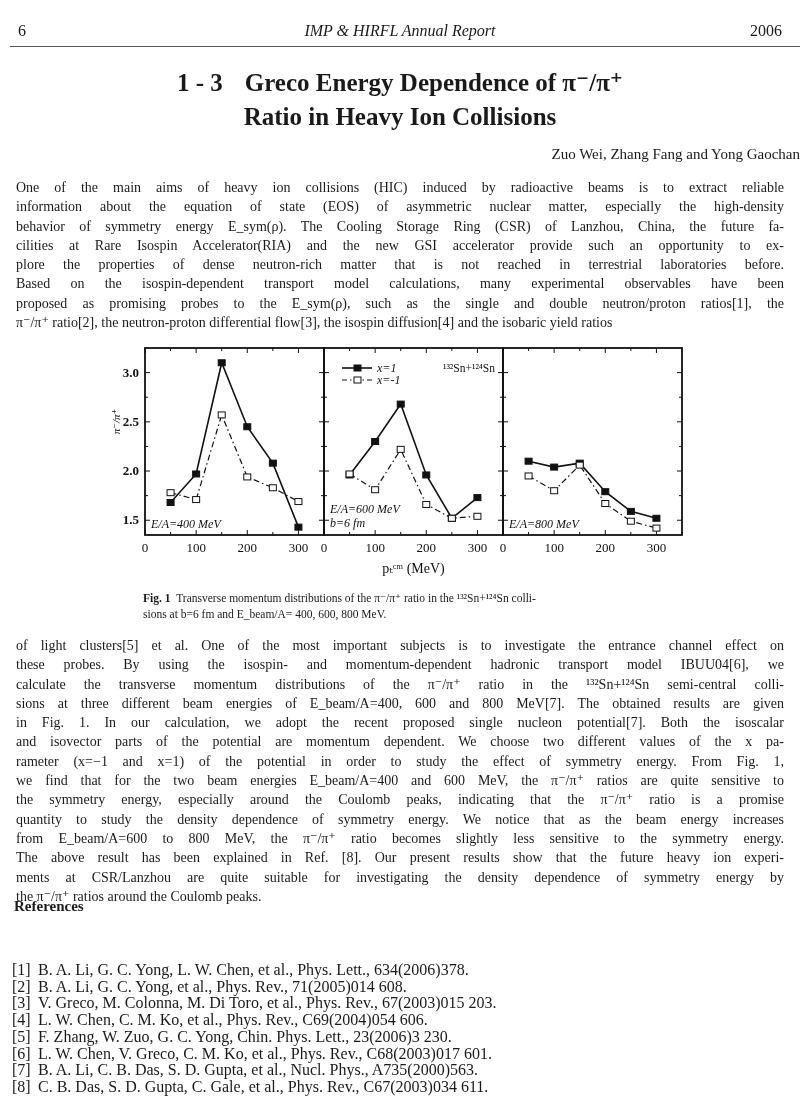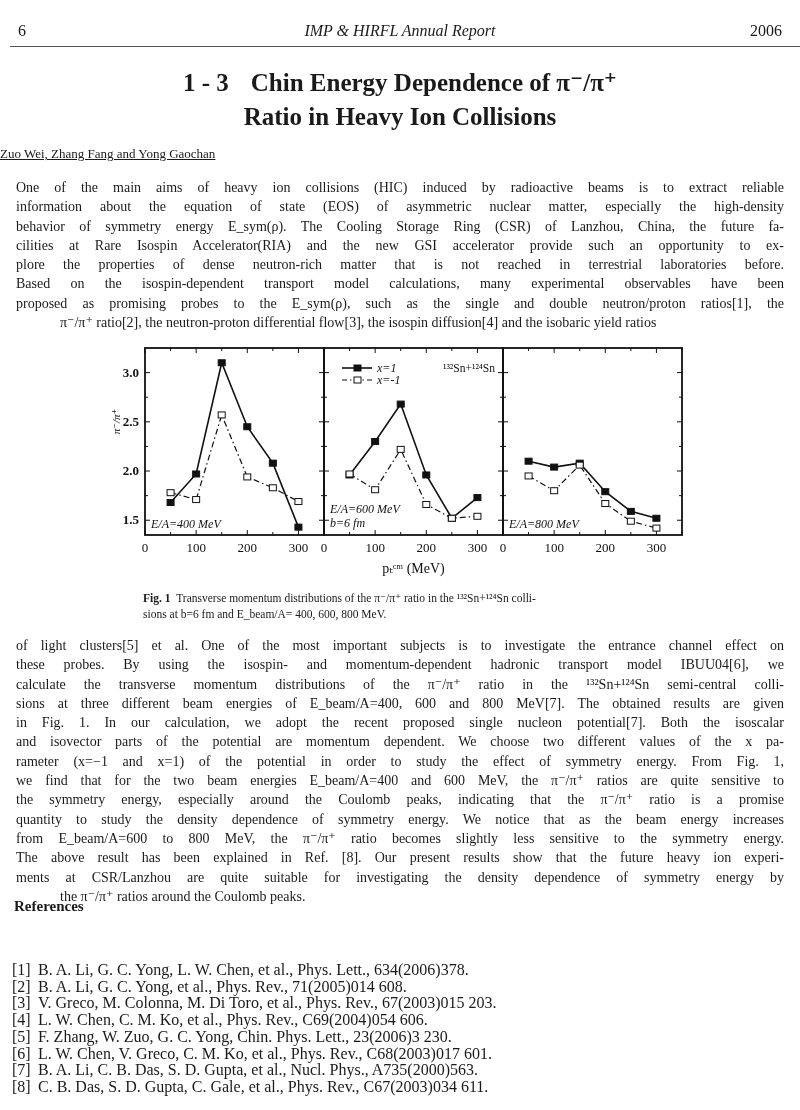--- a/index.html
+++ b/index.html
@@ -4,24 +4,24 @@
 <style>
   html, body { margin: 0; padding: 0; background: #ffffff; }
   body { width: 800px; height: 1110px; position: relative; overflow: hidden; color: #1a1a1a; font-family: "Liberation Serif", "DejaVu Serif", serif; }
   .header { position: absolute; left: 18px; right: 18px; top: 22px; height: 22px; font-size: 16px; }
   .header .pnum { position: absolute; left: 0; top: 0; }
   .header .journal { position: absolute; left: 0; right: 0; top: 0; text-align: center; font-style: italic; }
   .header .year { position: absolute; right: 0; top: 0; }
   .header-rule { position: absolute; left: 10px; right: 0; top: 46px; height: 0; border-top: 1.5px solid #555; }
   .title { position: absolute; left: 0; right: 0; top: 66px; text-align: center; font-weight: bold; font-size: 25px; line-height: 34px; }
   .title .num { margin-right: 22px; }
-  .authors { position: absolute; left: 0; right: 0; top: 146px; text-align: left; font-size: 13px; text-decoration: underline; }
+  .authors { position: absolute; left: 0; right: 0; top: 146px; text-align: right; font-size: 15px; }
   .para { position: absolute; left: 16px; width: 768px; font-size: 14px; line-height: 19.3px; text-align: justify; }
   .para .line { display: block; text-align: justify; text-align-last: justify; white-space: nowrap; }
-  .para .line.last { text-align-last: left; margin-left: 44px; }
+  .para .line.last { text-align-last: left; }
   .para1 { top: 178px; }
   .para2 { top: 636px; }
   .figure { position: absolute; left: 100px; top: 335px; width: 600px; height: 250px; }
   .caption { position: absolute; left: 143px; top: 590px; width: 540px; font-size: 11.5px; line-height: 16px; }
   .caption b { font-weight: bold; }
   .refs-title { position: absolute; left: 14px; top: 898px; font-weight: bold; font-size: 15px; }
   .refs { position: absolute; left: 12px; top: 962px; font-size: 16px; line-height: 16.7px; }
   .ref { white-space: nowrap; }
   .ref .rn { display: inline-block; width: 26px; }
   svg text { font-family: "Liberation Serif", "DejaVu Serif", serif; }
@@ -30,21 +30,21 @@
 <body>
 
 <div class="header">
   <span class="pnum">6</span>
   <span class="journal">IMP &amp; HIRFL Annual Report</span>
   <span class="year">2006</span>
 </div>
 <div class="header-rule"></div>
 
 <div class="title">
-  <div><span class="num">1 - 3</span><span>Chin Energy Dependence of π⁻/π⁺</span></div>
+  <div><span class="num">1 - 3</span><span>Greco Energy Dependence of π⁻/π⁺</span></div>
   <div>Ratio in Heavy Ion Collisions</div>
 </div>
 
 <div class="authors">Zuo Wei, Zhang Fang and Yong Gaochan</div>
 
 <div class="para para1" id="para1">
     <span class="line">One of the main aims of heavy ion collisions (HIC) induced by radioactive beams is to extract reliable</span>
     <span class="line">information about the equation of state (EOS) of asymmetric nuclear matter, especially the high-density</span>
     <span class="line">behavior of symmetry energy E_sym(ρ). The Cooling Storage Ring (CSR) of Lanzhou, China, the future fa-</span>
     <span class="line">cilities at Rare Isospin Accelerator(RIA) and the new GSI accelerator provide such an opportunity to ex-</span>

